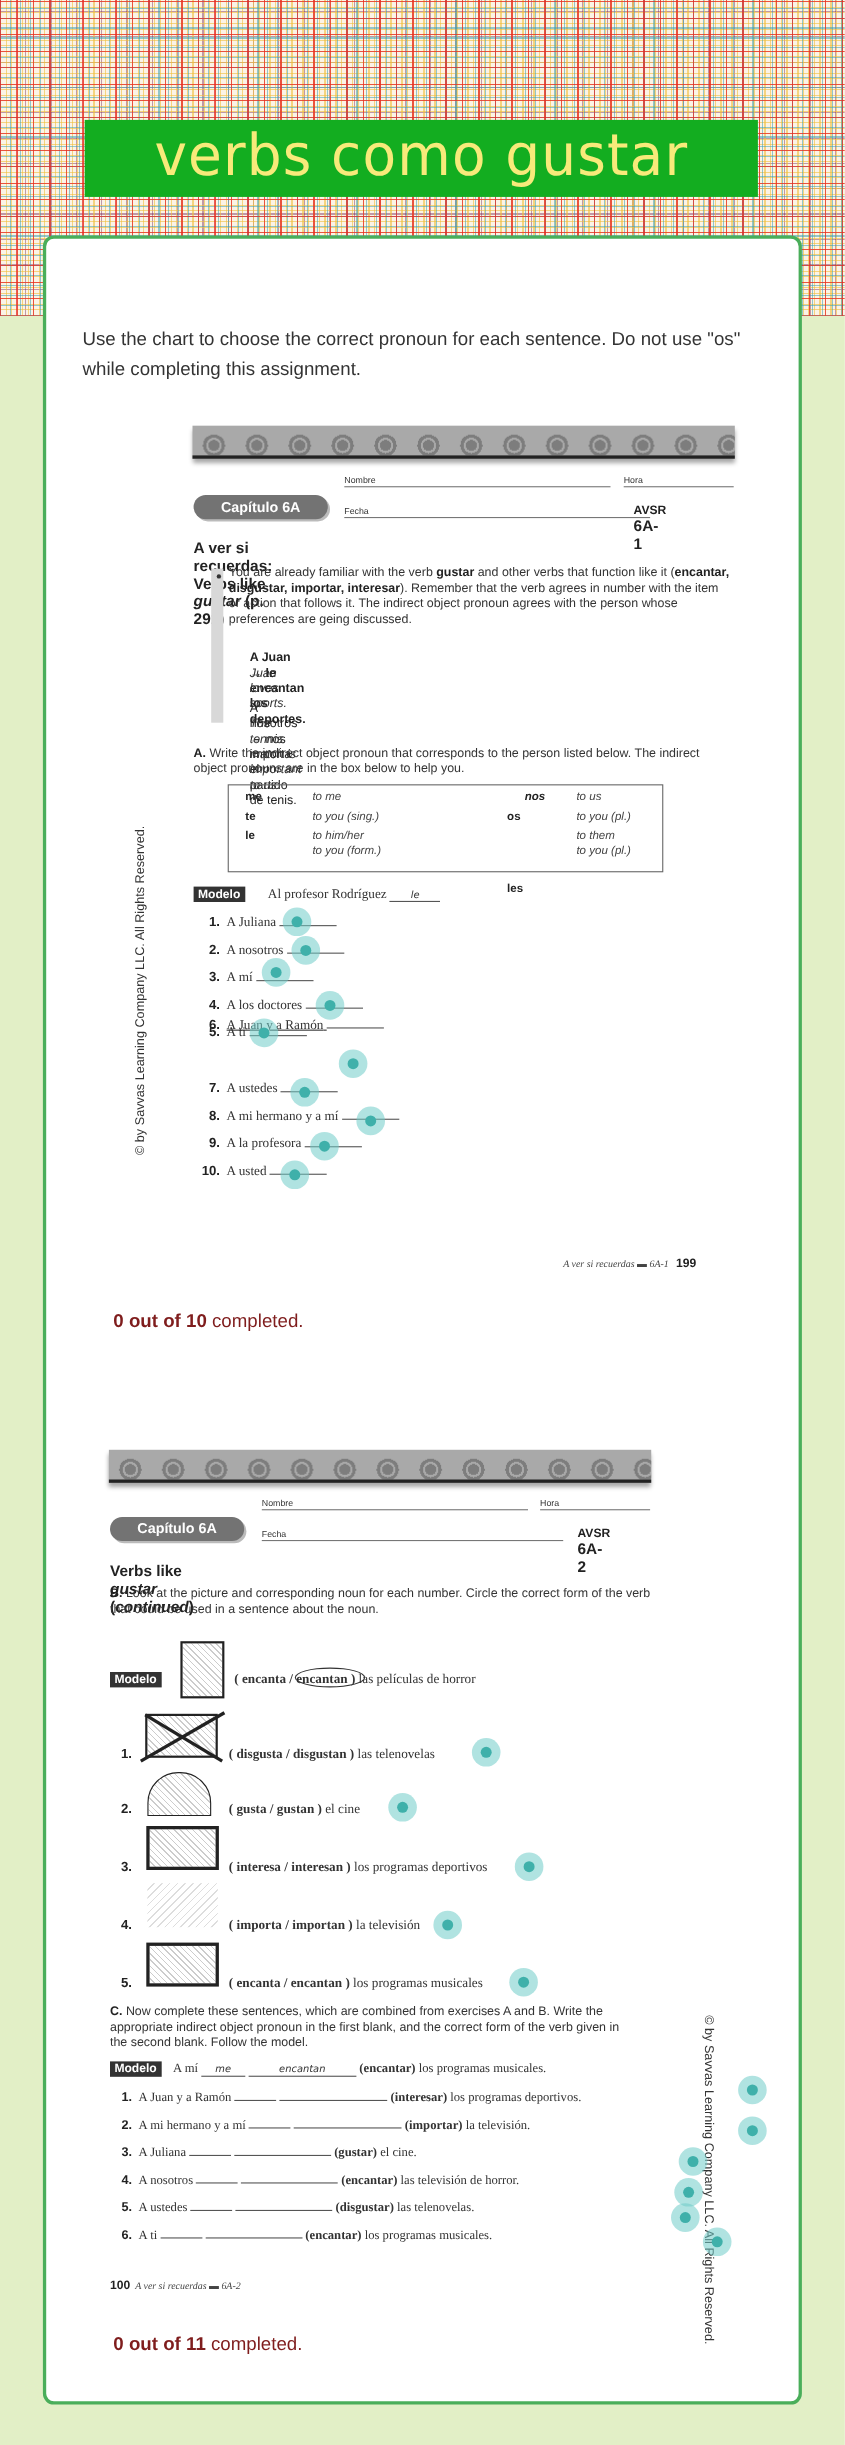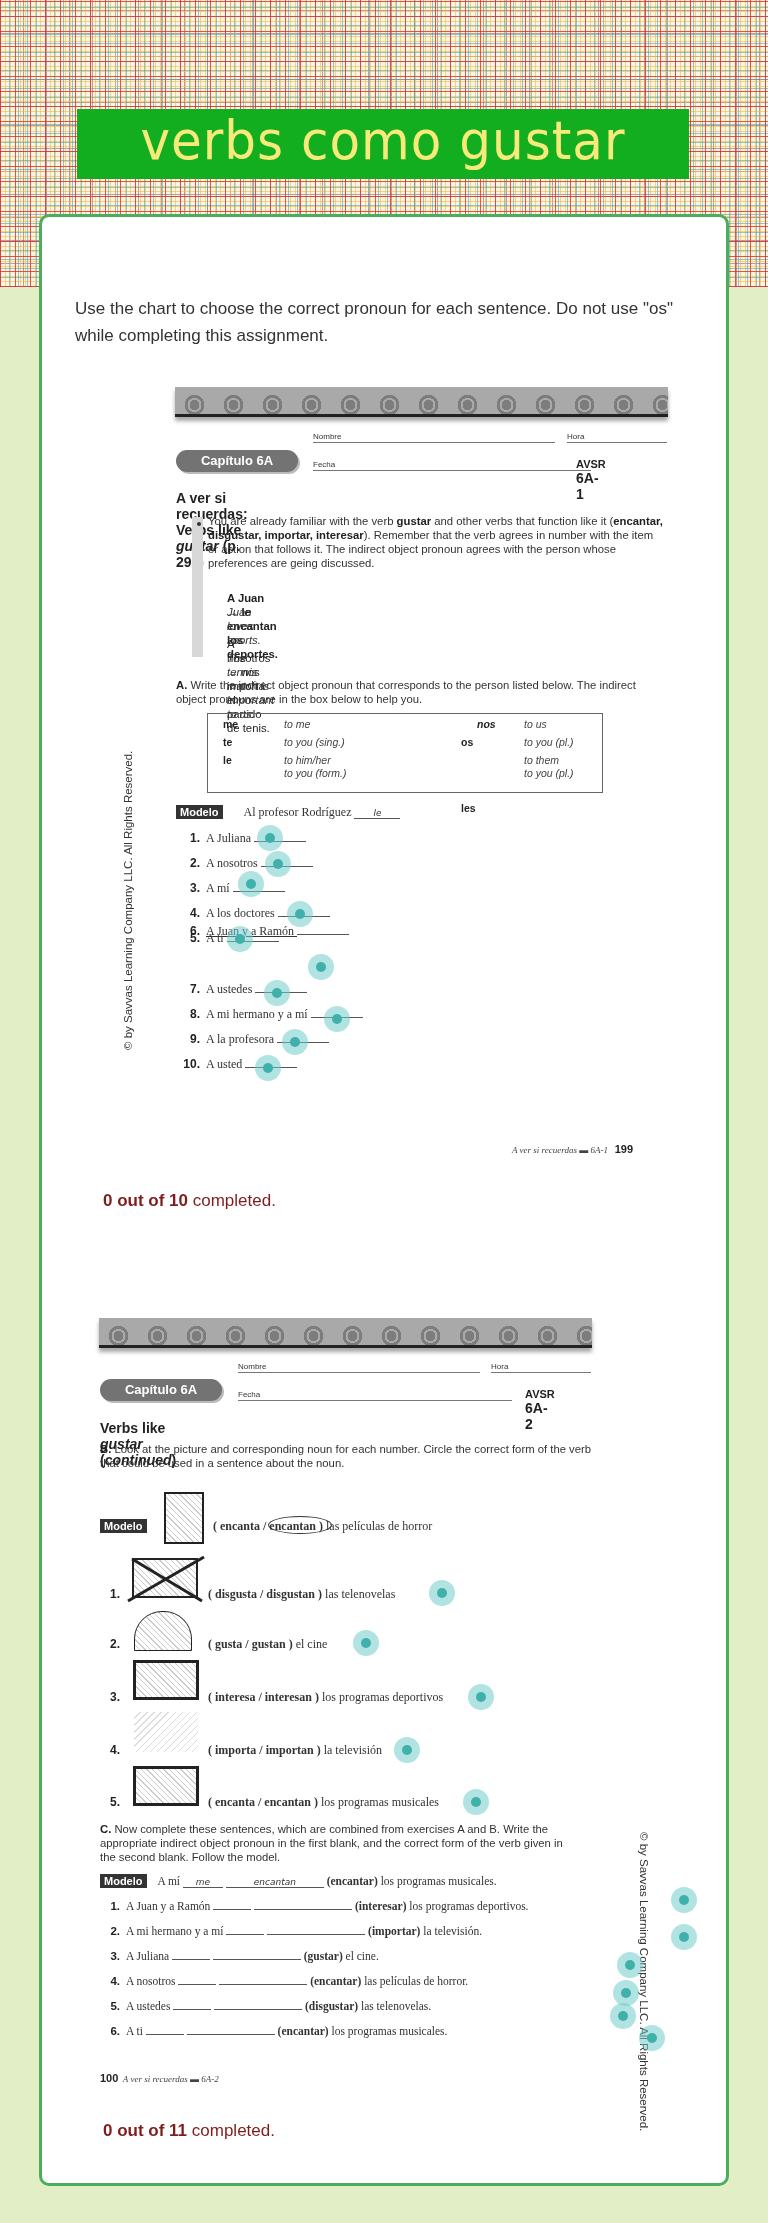--- a/index.html
+++ b/index.html
@@ -258,21 +258,21 @@
     <span class="modelo-tag">Modelo</span>
     <span style="margin-left:8px;">A mí</span>
     <span class="hand" style="width:40px;">me</span>
     <span class="hand" style="width:98px;">encantan</span>
     <b>(encantar)</b> <span>los programas musicales.</span>
   </div>
 
   <div class="row serif" style="left:100px;top:1900px;font-size:11.5px;"><span class="num">1.</span><span>A Juan y a Ramón</span> <span class="blank" style="width:38px;"></span> <span class="blank" style="width:98px;"></span> <b>(interesar)</b> <span>los programas deportivos.</span></div>
   <div class="row serif" style="left:100px;top:1925px;font-size:11.5px;"><span class="num">2.</span><span>A mi hermano y a mí</span> <span class="blank" style="width:38px;"></span> <span class="blank" style="width:98px;"></span> <b>(importar)</b> <span>la televisión.</span></div>
   <div class="row serif" style="left:100px;top:1950px;font-size:11.5px;"><span class="num">3.</span><span>A Juliana</span> <span class="blank" style="width:38px;"></span> <span class="blank" style="width:88px;"></span> <b>(gustar)</b> <span>el cine.</span></div>
-  <div class="row serif" style="left:100px;top:1975px;font-size:11.5px;"><span class="num">4.</span><span>A nosotros</span> <span class="blank" style="width:38px;"></span> <span class="blank" style="width:88px;"></span> <b>(encantar)</b> <span>las películas de horror.</span></div>
+  <div class="row serif" style="left:100px;top:1975px;font-size:11.5px;"><span class="num">4.</span><span>A nosotros</span> <span class="blank" style="width:38px;"></span> <span class="blank" style="width:88px;"></span> <b>(encantar)</b> <span>las televisión de horror.</span></div>
   <div class="row serif" style="left:100px;top:2000px;font-size:11.5px;"><span class="num">5.</span><span>A ustedes</span> <span class="blank" style="width:38px;"></span> <span class="blank" style="width:88px;"></span> <b>(disgustar)</b> <span>las telenovelas.</span></div>
   <div class="row serif" style="left:100px;top:2025px;font-size:11.5px;"><span class="num">6.</span><span>A ti</span> <span class="blank" style="width:38px;"></span> <span class="blank" style="width:88px;"></span> <b>(encantar)</b> <span>los programas musicales.</span></div>
 
   <div class="copyright" style="left:650px;top:1832px;transform:rotate(90deg);">© by Savvas Learning Company LLC. All Rights Reserved.</div>
 
   <div class="footer" style="left:100px;top:2072px;">
     <b>100</b>&nbsp;&nbsp;<span>A ver si recuerdas ▬ 6A-2</span>
   </div>
 </div>
 

